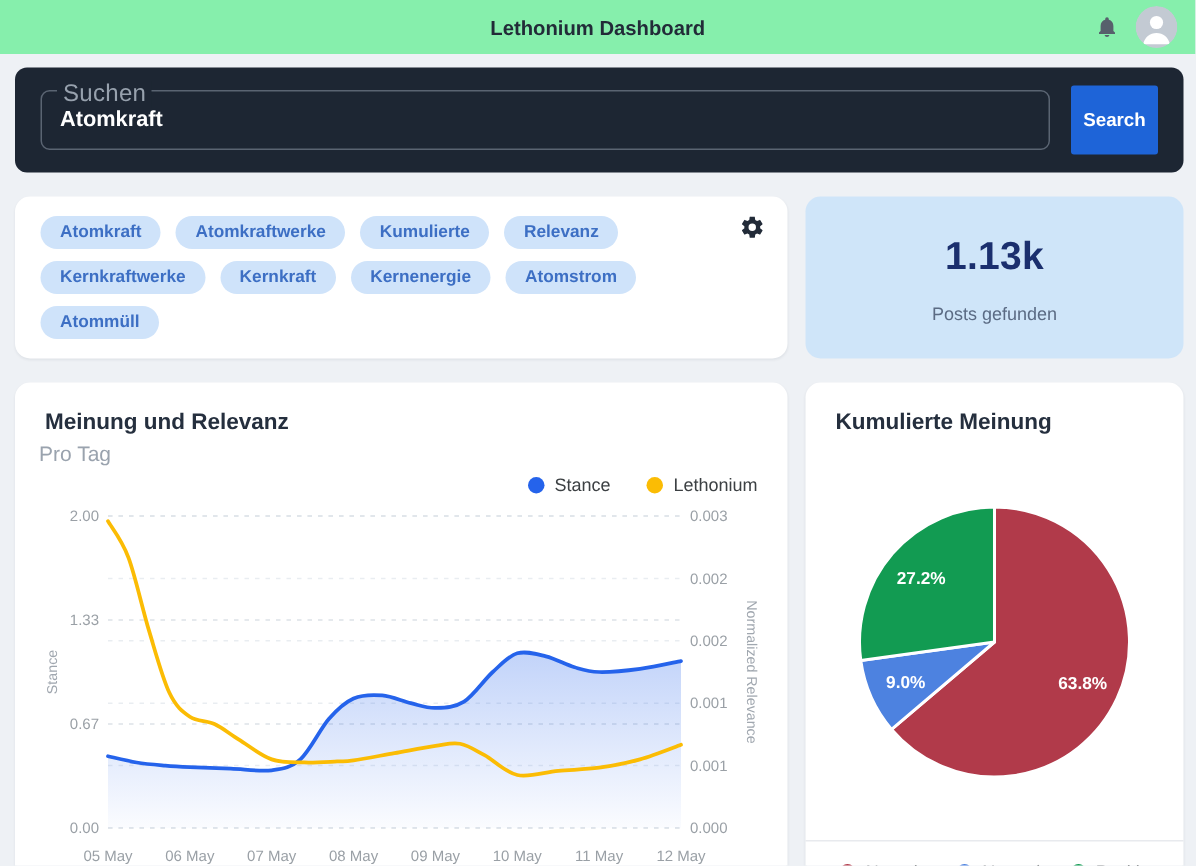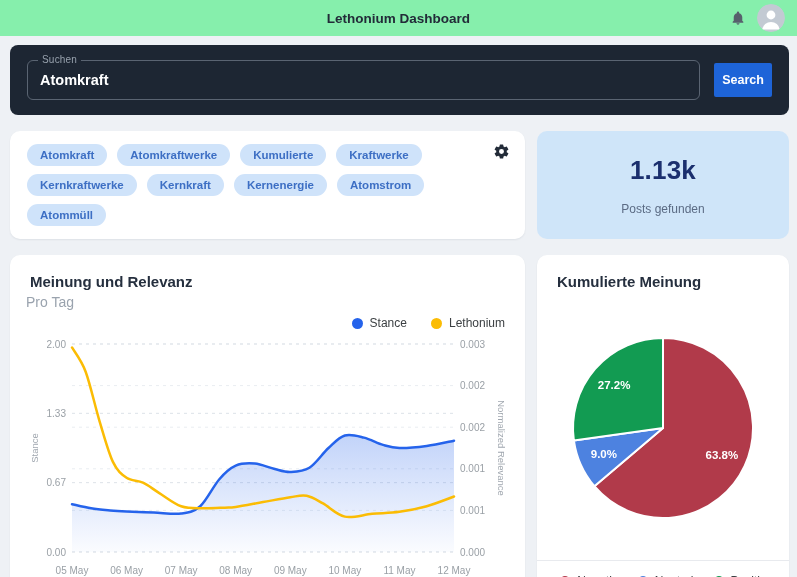--- a/index.html
+++ b/index.html
@@ -28,28 +28,28 @@
   }
   
   .search-panel {
     grid-column:1 / -1; height:70px;
     background:var(--panel-dark,#1d2633); border-radius:8px;
     display:flex; align-items:center; padding:0 17px; gap:14px;
   }
   .search-field { position:relative; flex:1; height:40px; border:1px solid #5a6472; border-radius:6px; display:flex; align-items:center; }
   .search-label {
     position:absolute; top:-7px; left:10px; background:var(--panel-dark,#1d2633);
-    padding:0 4px; font-size:10px; color:#97a1ad; letter-spacing:.2px;
+    padding:0 4px; font-size:16px; color:#97a1ad; letter-spacing:.2px;
   }
   .search-input {
     background:transparent; border:none; outline:none; color:#fff;
     font-weight:700; font-size:14.5px; padding:0 12px; width:100%; font-family:inherit;
   }
   .search-button {
-    width:58px; height:34px; background:var(--accent,#1e64d8); color:#fff;
+    width:58px; height:46px; background:var(--accent,#1e64d8); color:#fff;
     border:none; border-radius:2px; font-weight:700; font-size:12.5px; cursor:pointer; font-family:inherit;
   }
 
   .card { background:#fff; border-radius:10px; box-shadow:0 1px 2px rgba(16,24,40,.07); }
 
   
   .chips-card { position:relative; padding:13px 46px 13px 17px; }
   .chips { display:flex; flex-wrap:wrap; gap:8px 10px; }
   .chip {
     background:var(--chip-bg,#cfe3fa); color:var(--chip-text,#3d6fc4);
@@ -112,21 +112,21 @@
       <input class="search-input" value="Atomkraft" style="">
     </div>
     <button class="search-button">Search</button>
   </section>
 
   <section class="card chips-card">
     <div class="chips">
         <span class="chip">Atomkraft</span>
         <span class="chip">Atomkraftwerke</span>
         <span class="chip">Kumulierte</span>
-        <span class="chip">Kraftwerke</span>
+        <span class="chip">Relevanz</span>
         <span class="chip">Kernkraftwerke</span>
         <span class="chip">Kernkraft</span>
         <span class="chip">Kernenergie</span>
         <span class="chip">Atomstrom</span>
         <span class="chip">Atommüll</span>
       </div>
     <span class="gear">
       <svg width="17" height="17" viewBox="0 0 24 24" fill="#222b38">
           <path d="M19.4 13c.04-.33.06-.66.06-1s-.02-.67-.06-1l2.1-1.6a.5.5 0 0 0 .12-.64l-2-3.46a.5.5 0 0 0-.6-.22l-2.5 1a7.6 7.6 0 0 0-1.7-1l-.4-2.65A.5.5 0 0 0 13.92 2h-3.84a.5.5 0 0 0-.5.43l-.4 2.64a7.6 7.6 0 0 0-1.7 1l-2.5-1a.5.5 0 0 0-.6.23l-2 3.46a.5.5 0 0 0 .12.64L4.6 11c-.04.33-.06.66-.06 1s.02.67.06 1l-2.1 1.6a.5.5 0 0 0-.12.64l2 3.46c.13.22.39.3.6.22l2.5-1c.52.4 1.1.74 1.7 1l.4 2.65c.04.24.25.42.5.42h3.84a.5.5 0 0 0 .5-.43l.4-2.64a7.6 7.6 0 0 0 1.7-1l2.5 1c.22.09.48 0 .6-.22l2-3.46a.5.5 0 0 0-.12-.64L19.4 13zM12 15.5a3.5 3.5 0 1 1 0-7 3.5 3.5 0 0 1 0 7z"></path>
         </svg>

